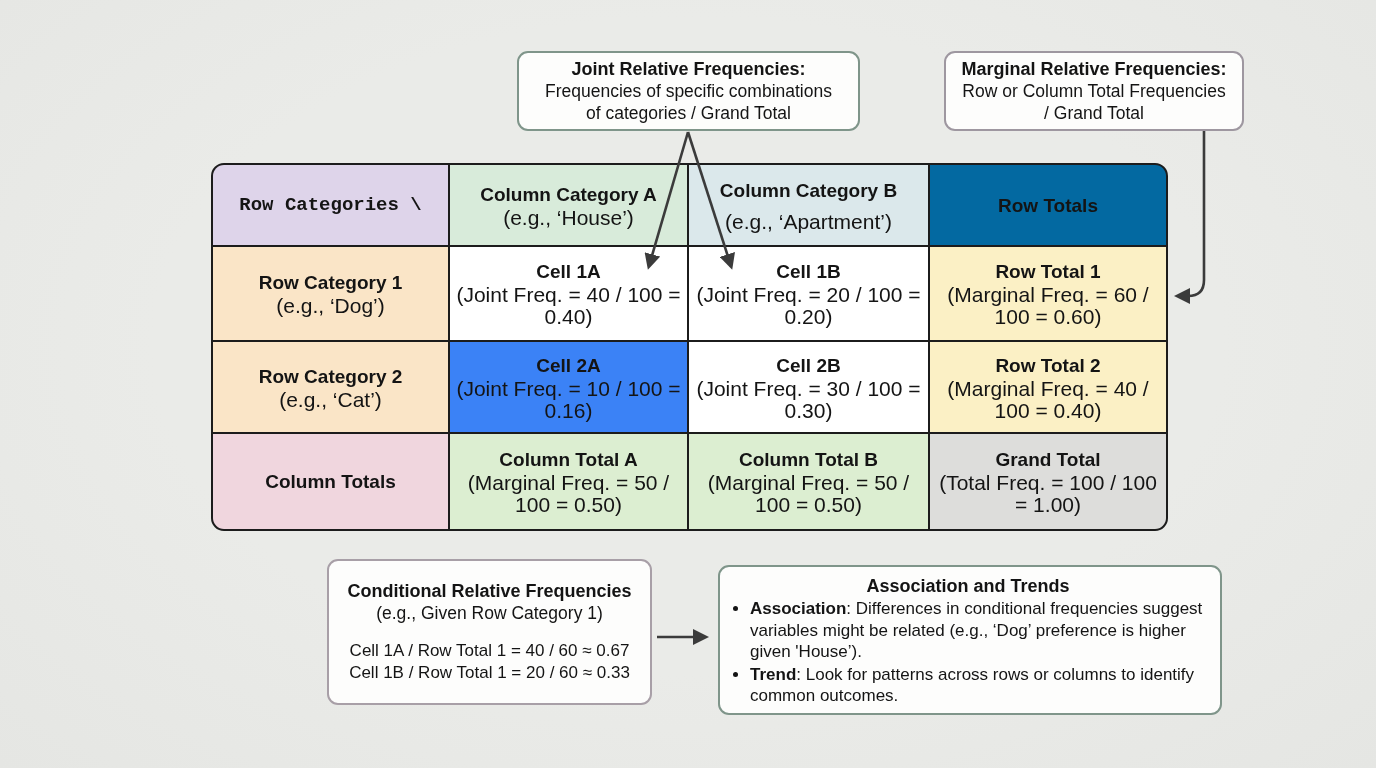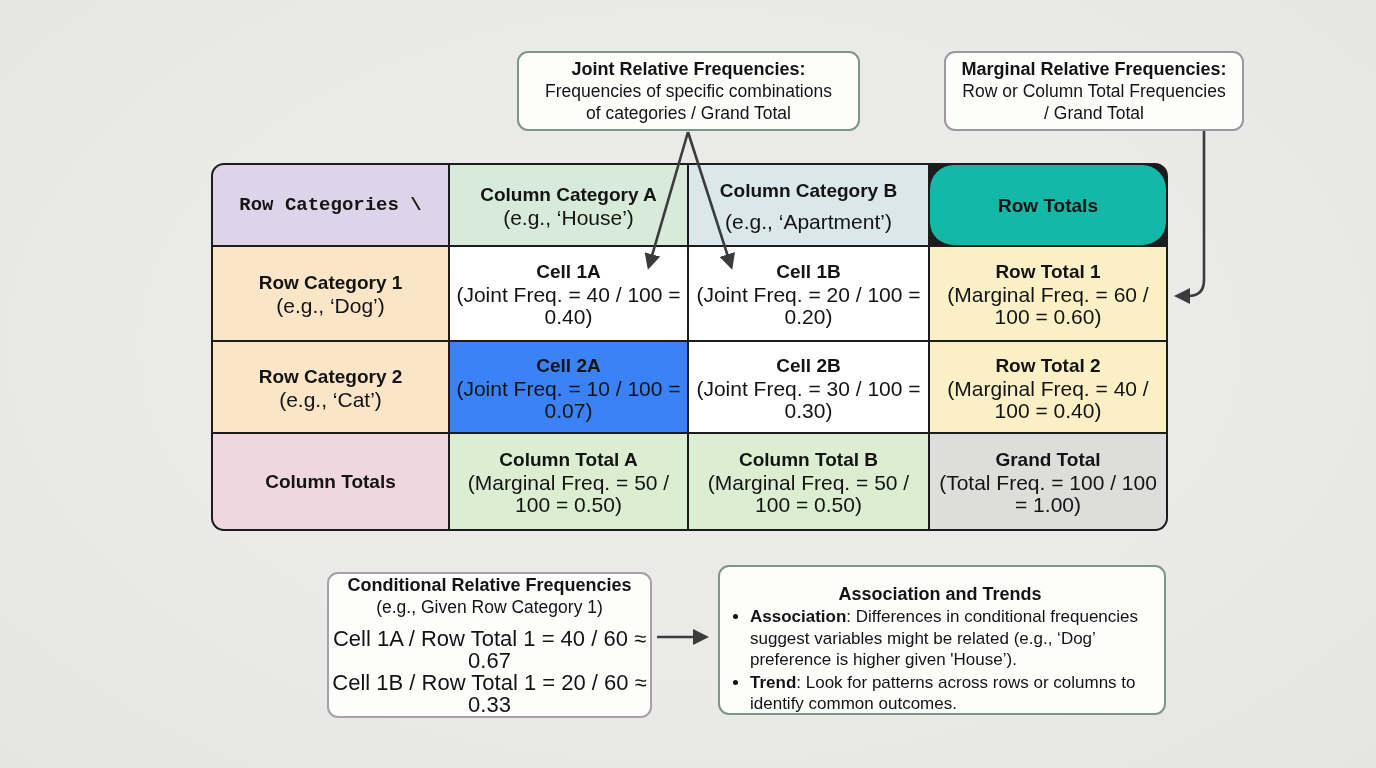--- a/index.html
+++ b/index.html
@@ -26,25 +26,25 @@
     display: flex;
     flex-direction: column;
     justify-content: center;
     text-align: center;
     font-size: 17.5px;
     line-height: 22px;
   }
   .callout .co-title { font-weight: bold; font-size: 18px; }
   .co-joint       { left: 517px; top: 51px;  width: 343px; height: 80px;  border: 2px solid #7f958a; }
   .co-marginal    { left: 944px; top: 51px;  width: 300px; height: 80px;  border: 2px solid #9e97a0; }
-  .co-conditional { left: 327px; top: 572px; width: 325px; height: 146px; border: 2px solid #a89fa7; }
-  .co-association { left: 718px; top: 565px; width: 448px; height: 150px; border: 2px solid #7f958a; text-align: left; justify-content: flex-start; padding: 16px 10px 6px 6px; }
+  .co-conditional { left: 327px; top: 559px; width: 325px; height: 146px; border: 2px solid #a89fa7; }
+  .co-association { left: 718px; top: 565px; width: 504px; height: 150px; border: 2px solid #7f958a; text-align: left; justify-content: flex-start; padding: 8px 10px 6px 6px; }
   .co-association .co-title { text-align: center; margin-bottom: 1px; }
   .co-conditional .gap { height: 16px; }
-  .co-conditional .formula { font-size: 22px; line-height: 22px; }
+  .co-conditional .formula { font-size: 17px; line-height: 22px; }
   .assoc-list {
     margin: 0;
     padding: 0 0 0 24px;
     font-size: 17px;
     line-height: 21.5px;
   }
   .assoc-list li { margin-bottom: 1px; }
   .assoc-list .lead { font-weight: bold; }
   
   .freq-table {
@@ -107,21 +107,21 @@
       <div class="cell-title">Row Categories \</div>
     </div>
     <div class="cell" style="background: rgb(216, 235, 218);">
       <div class="cell-title">Column Category A</div>
       <div class="cell-sub">(e.g., ‘House’)</div>
     </div>
     <div class="cell" style="background: rgb(219, 232, 235); gap: 8px;">
       <div class="cell-title">Column Category B</div>
       <div class="cell-sub">(e.g., ‘Apartment’)</div>
     </div>
-    <div class="cell" style="background: #14b8a6; border-radius: 24px;">
+    <div class="cell" style="background: #0369a1;">
       <div class="cell-title">Row Totals</div>
     </div>
 
     <div class="cell" style="background: rgb(250, 229, 199);">
       <div class="cell-title">Row Category 1</div>
       <div class="cell-sub">(e.g., ‘Dog’)</div>
     </div>
     <div class="cell" style="background: rgb(255, 255, 255);">
       <div class="cell-title">Cell 1A</div>
       <div class="cell-sub">(Joint Freq. = 40 / 100 = 0.40)</div>
@@ -134,21 +134,21 @@
       <div class="cell-title">Row Total 1</div>
       <div class="cell-sub">(Marginal Freq. = 60 / 100 = 0.60)</div>
     </div>
 
     <div class="cell" style="background: rgb(250, 229, 199);">
       <div class="cell-title">Row Category 2</div>
       <div class="cell-sub">(e.g., ‘Cat’)</div>
     </div>
     <div class="cell" style="background: #3b82f6;">
       <div class="cell-title">Cell 2A</div>
-      <div class="cell-sub">(Joint Freq. = 10 / 100 = 0.07)</div>
+      <div class="cell-sub">(Joint Freq. = 10 / 100 = 0.16)</div>
     </div>
     <div class="cell" style="background: rgb(255, 255, 255);">
       <div class="cell-title">Cell 2B</div>
       <div class="cell-sub">(Joint Freq. = 30 / 100 = 0.30)</div>
     </div>
     <div class="cell" style="background: rgb(251, 240, 197);">
       <div class="cell-title">Row Total 2</div>
       <div class="cell-sub">(Marginal Freq. = 40 / 100 = 0.40)</div>
     </div>
 

